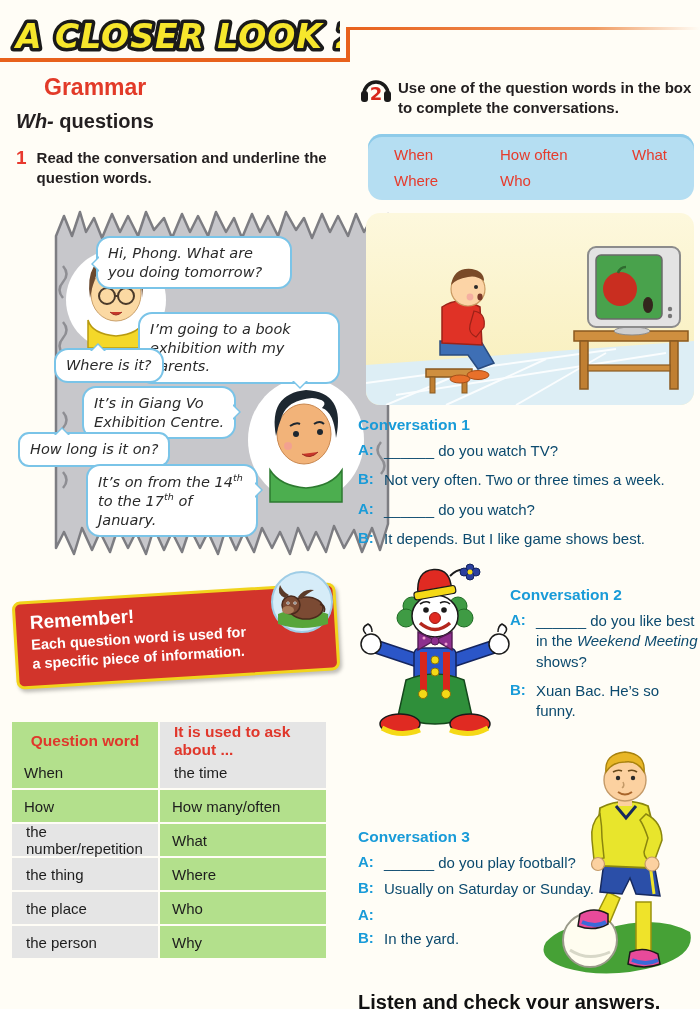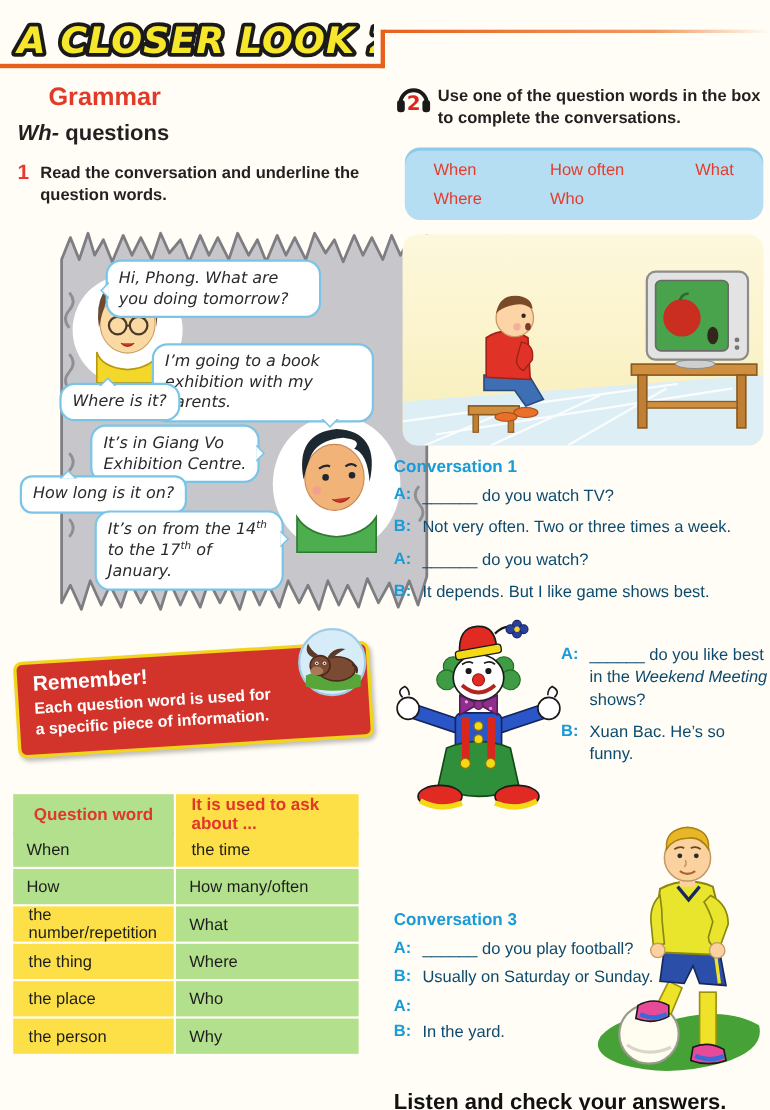--- a/index.html
+++ b/index.html
@@ -47,21 +47,21 @@
               padding:8px 14px; color:#ffffff; box-shadow:2px 3px 4px rgba(0,0,0,.25); }
   .remember .r-title { font-size:19px; font-weight:800; }
   .remember .r-body { font-size:14.5px; font-weight:bold; line-height:1.3; margin-top:2px; width:250px; }
   .buffalo { left:270px; top:570px; z-index:5; }
 
   
   .qtable { left:12px; top:722px; display:grid; grid-template-columns:146px 166px;
             grid-auto-rows:32px; gap:2px; }
   .qtable .cell { display:flex; align-items:center; font-size:15px; color:#1d1d1d; }
   .qtable .c1 { background:#b3e08c; padding-left:12px; }
-  .qtable .c2 { background:#fde047; padding-left:14px; }
+  .qtable .c2 { background:#e5e5e5; padding-left:14px; }
   .qtable .hd { height:38px; font-weight:bold; color:#e0372b; font-size:15.5px; }
   .qtable .hd.c1 { justify-content:center; padding-left:0; }
 
   
   .word-box { left:368px; top:134px; width:326px; height:66px; background:#b5def2;
               border-radius:14px; box-shadow:inset 0 3px 0 #8ecbe9; }
   .word { position:absolute; color:#e63b2c; font-size:15px; }
   .tv-scene { left:366px; top:213px; width:328px; height:192px; border-radius:14px; overflow:hidden;
               background:linear-gradient(180deg,#fdf8dd,#f8eeb9); }
   .conv-title { font-size:15.5px; font-weight:bold; color:#199bd8; margin-bottom:7px; }
@@ -327,20 +327,21 @@
       <circle cx="90" cy="84" r="1.5" fill="#f0a0d0"></circle>
     <g>
       <ellipse cx="44" cy="164" rx="20" ry="10" fill="#e02a22" stroke="#1a1a1a" stroke-width="1.5"></ellipse>
       <path d="M26,168 q18,10 38,2" fill="none" stroke="#f5d916" stroke-width="5"></path>
       <ellipse cx="114" cy="164" rx="20" ry="10" fill="#e02a22" stroke="#1a1a1a" stroke-width="1.5"></ellipse>
       <path d="M94,170 q20,8 38,-2" fill="none" stroke="#f5d916" stroke-width="5"></path>
     </g>
   </svg>
 
   <div class="abs conv2">
+    <div class="conv-title">Conversation 2</div>
     <div class="conv-line">
       <span class="spk">A:</span>
       <span class="txt"><span>______ do you like best in the </span><span class="it">Weekend Meeting</span><span> shows?</span></span>
     </div>
     <div class="conv-line">
       <span class="spk">B:</span>
       <span class="txt">Xuan Bac. He’s so funny.</span>
     </div>
   </div>
 

